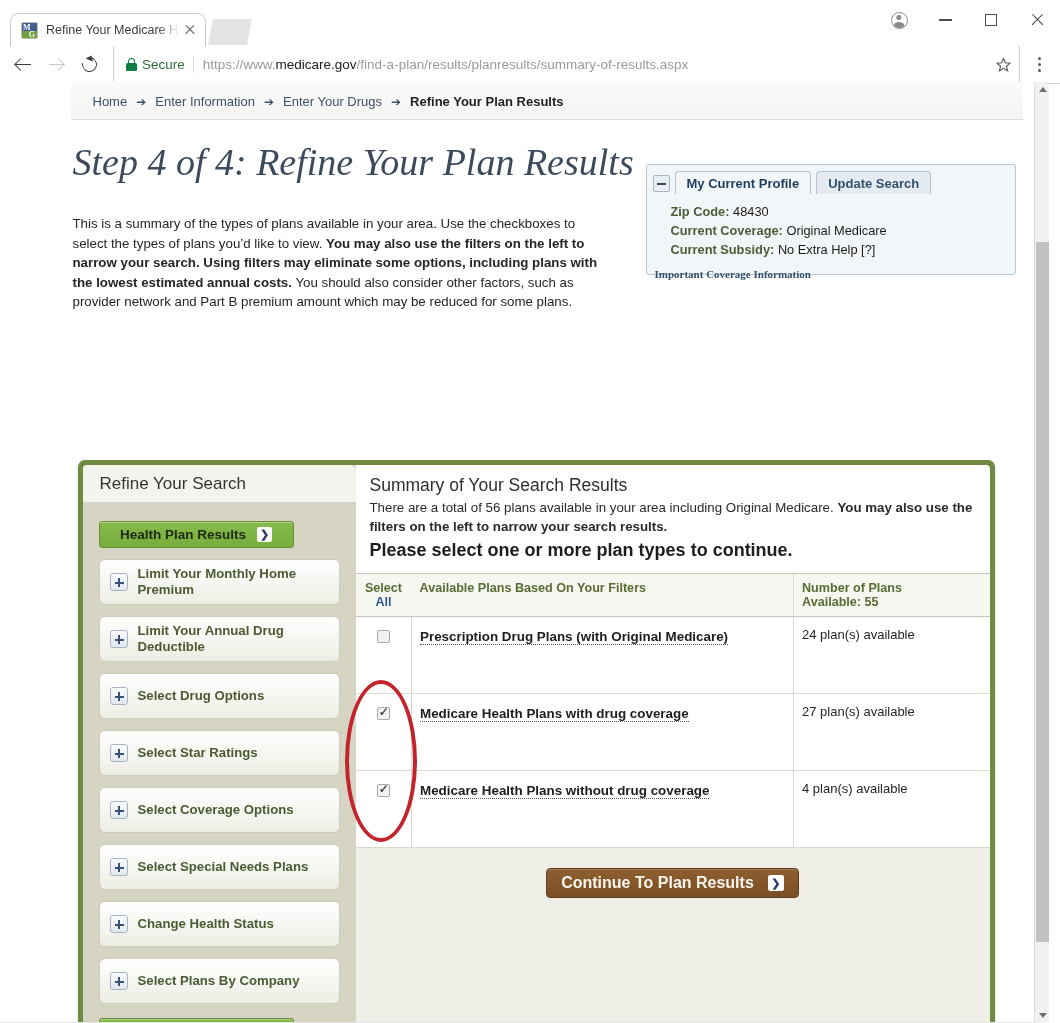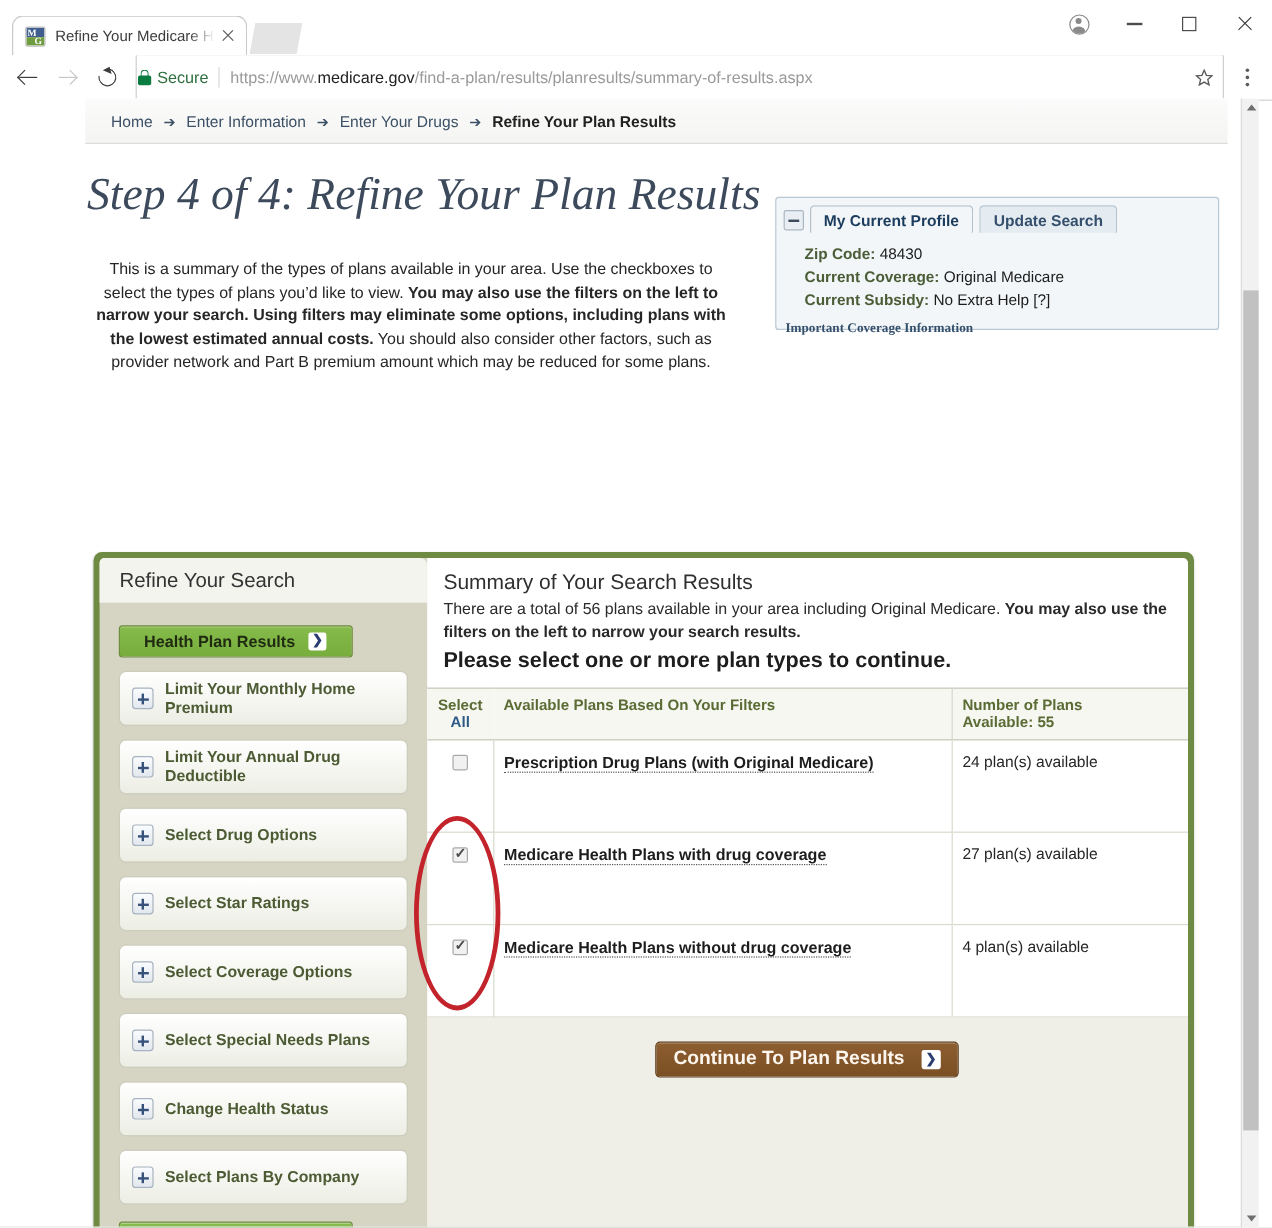--- a/index.html
+++ b/index.html
@@ -128,21 +128,21 @@
     border-top-color: transparent; transform: rotate(-35deg); position: relative;
   }
   .reload-glyph::after {
     content:""; position:absolute; right: -2px; top: -1px;
     border-left: 4.4px solid transparent; border-right: 4.4px solid transparent;
     border-bottom: 5.5px solid #3c3c3c; transform: rotate(58deg);
   }
   .omnibox {
     flex: 1 1 auto; height: 40px; margin: 0 6px 0 6px;
     border: 1px solid #cfcfcf; border-radius: 2px; background:#fff;
-    display: flex; align-items: center; padding: 0 4px 0 1px;
+    display: flex; align-items: center; padding: 0 4px 0 12px;
   }
   .lock-icon { width: 11px; height: 13px; position: relative; flex: 0 0 11px; margin-right: 5px;}
   .lock-icon .body { position:absolute; bottom:0; left:0; width: 11px; height: 8px; background: #0b7c3f; border-radius: 1.5px;}
   .lock-icon .shackle { position:absolute; top:0; left:2.4px; width: 6.2px; height: 7px;
     border: 1.8px solid #0b7c3f; border-bottom: none; border-radius: 4px 4px 0 0;}
   .secure-label { color: #2d6e3d; font-size: 13.5px; margin-right: 8px; }
   .omni-sep { width: 1px; height: 17px; background: #d8d8d8; margin-right: 9px; }
   .url { font-size: 13.5px; color: #9a9a9a; white-space: nowrap; flex: 1 1 auto; overflow:hidden;}
   .url .host { color: #212121; }
   .star-btn { width: 24px; height: 24px; display:flex; align-items:center; justify-content:center; cursor:pointer; }
@@ -179,21 +179,21 @@
     font-style: italic;
     font-size: 38px;
     font-weight: normal;
     color: #3d4a5c;
     margin: 20px 0 0 50px;
     letter-spacing: 0px;
   }
 
   .intro {
     position: absolute; left: 50px; top: 132px; width: 540px;
-    font-size: 13.3px; line-height: 19.6px; color: #262626; text-align: center;
+    font-size: 13.3px; line-height: 19.6px; color: #262626;
   }
   .intro b { font-weight: bold; }
 
   
   .profile-box {
     position: absolute; left: 623px; top: 82px; width: 370px; height: 111px;
     background: #f3f6f8; border: 1px solid #b9c7d3; border-radius: 3px;
   }
   .profile-tabs { display: flex; align-items: center; padding: 6px 0 0 6px; gap: 5px;}
   .collapse-btn {

